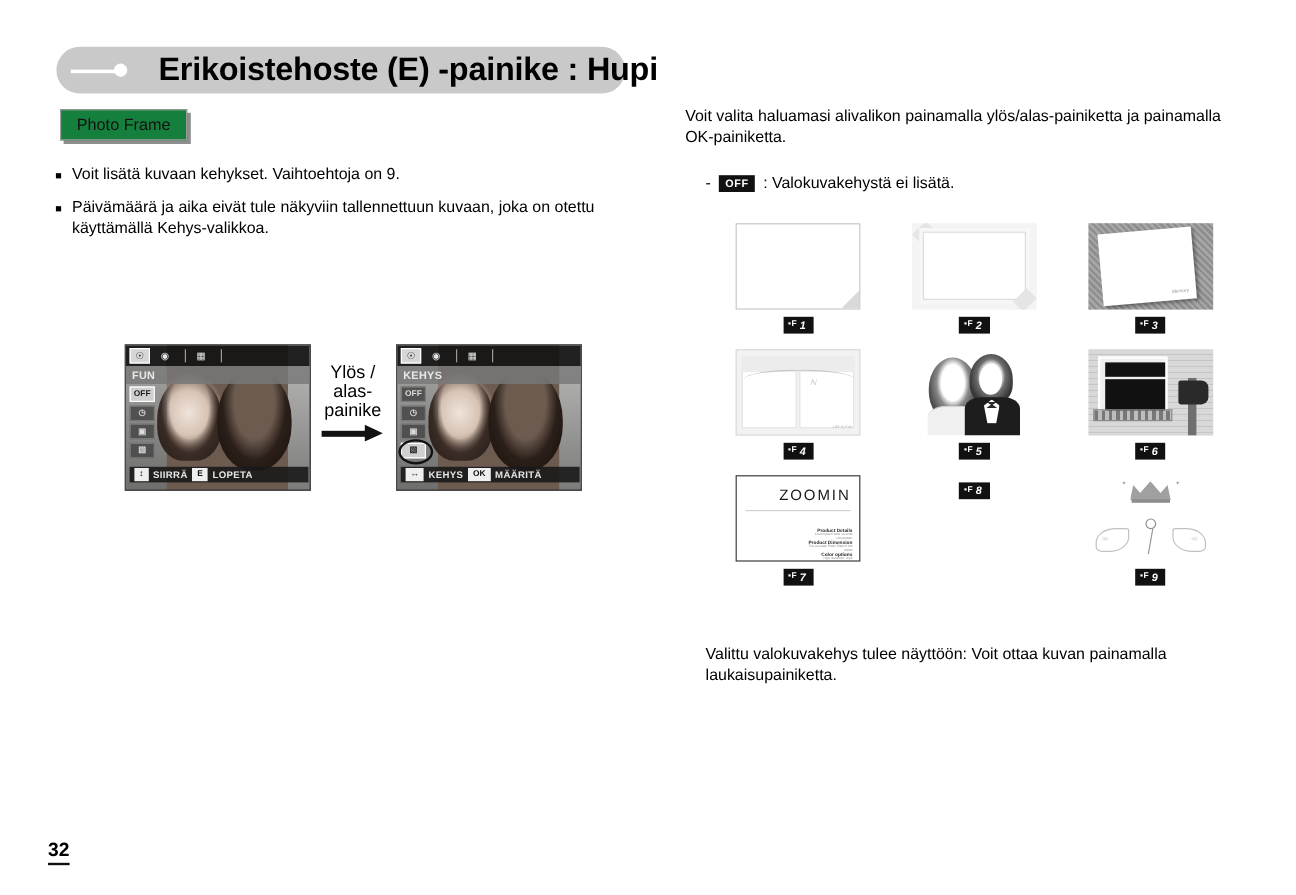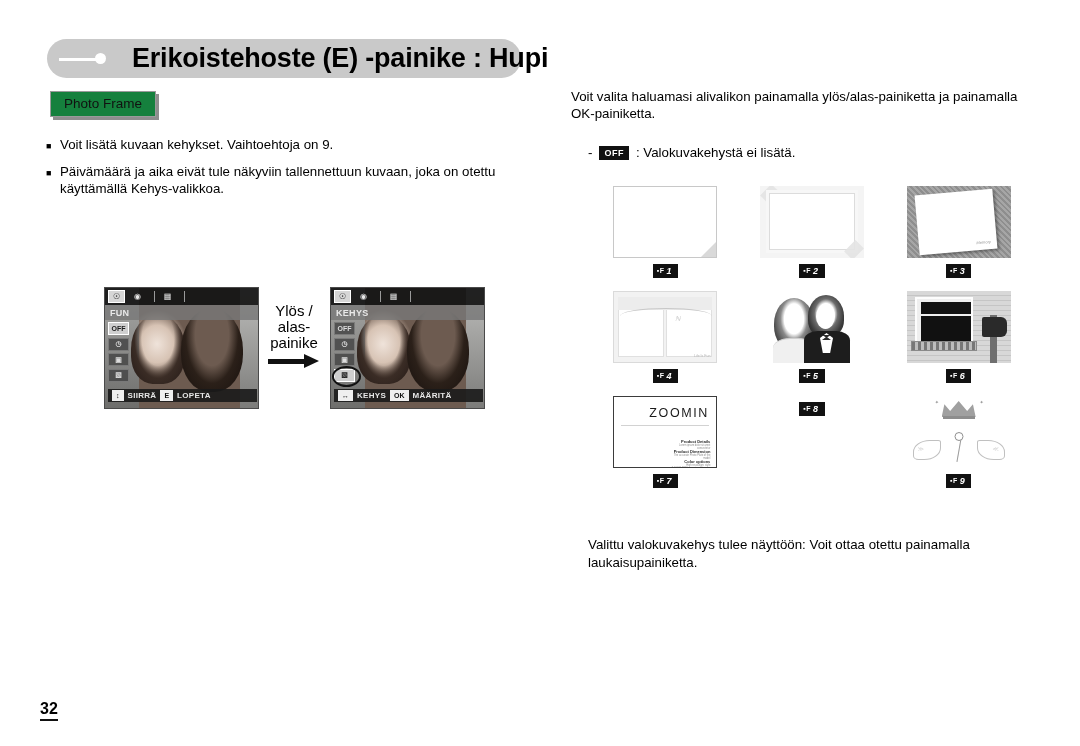--- a/index.html
+++ b/index.html
@@ -571,15 +571,15 @@
         <span class="feather fR">≪</span>
     </div>
     <div class="frame-badge">
       <span class="fmark">▪F</span>
       <span>9</span>
     </div>
   </div>
 
 </div>
 
-<div id="right-outro">Valittu valokuvakehys tulee näyttöön: Voit ottaa otettu painamalla laukaisupainiketta.</div>
+<div id="right-outro">Valittu valokuvakehys tulee näyttöön: Voit ottaa kuvan painamalla laukaisupainiketta.</div>
 
 <div id="page-number">32</div>
 
 </body></html>

